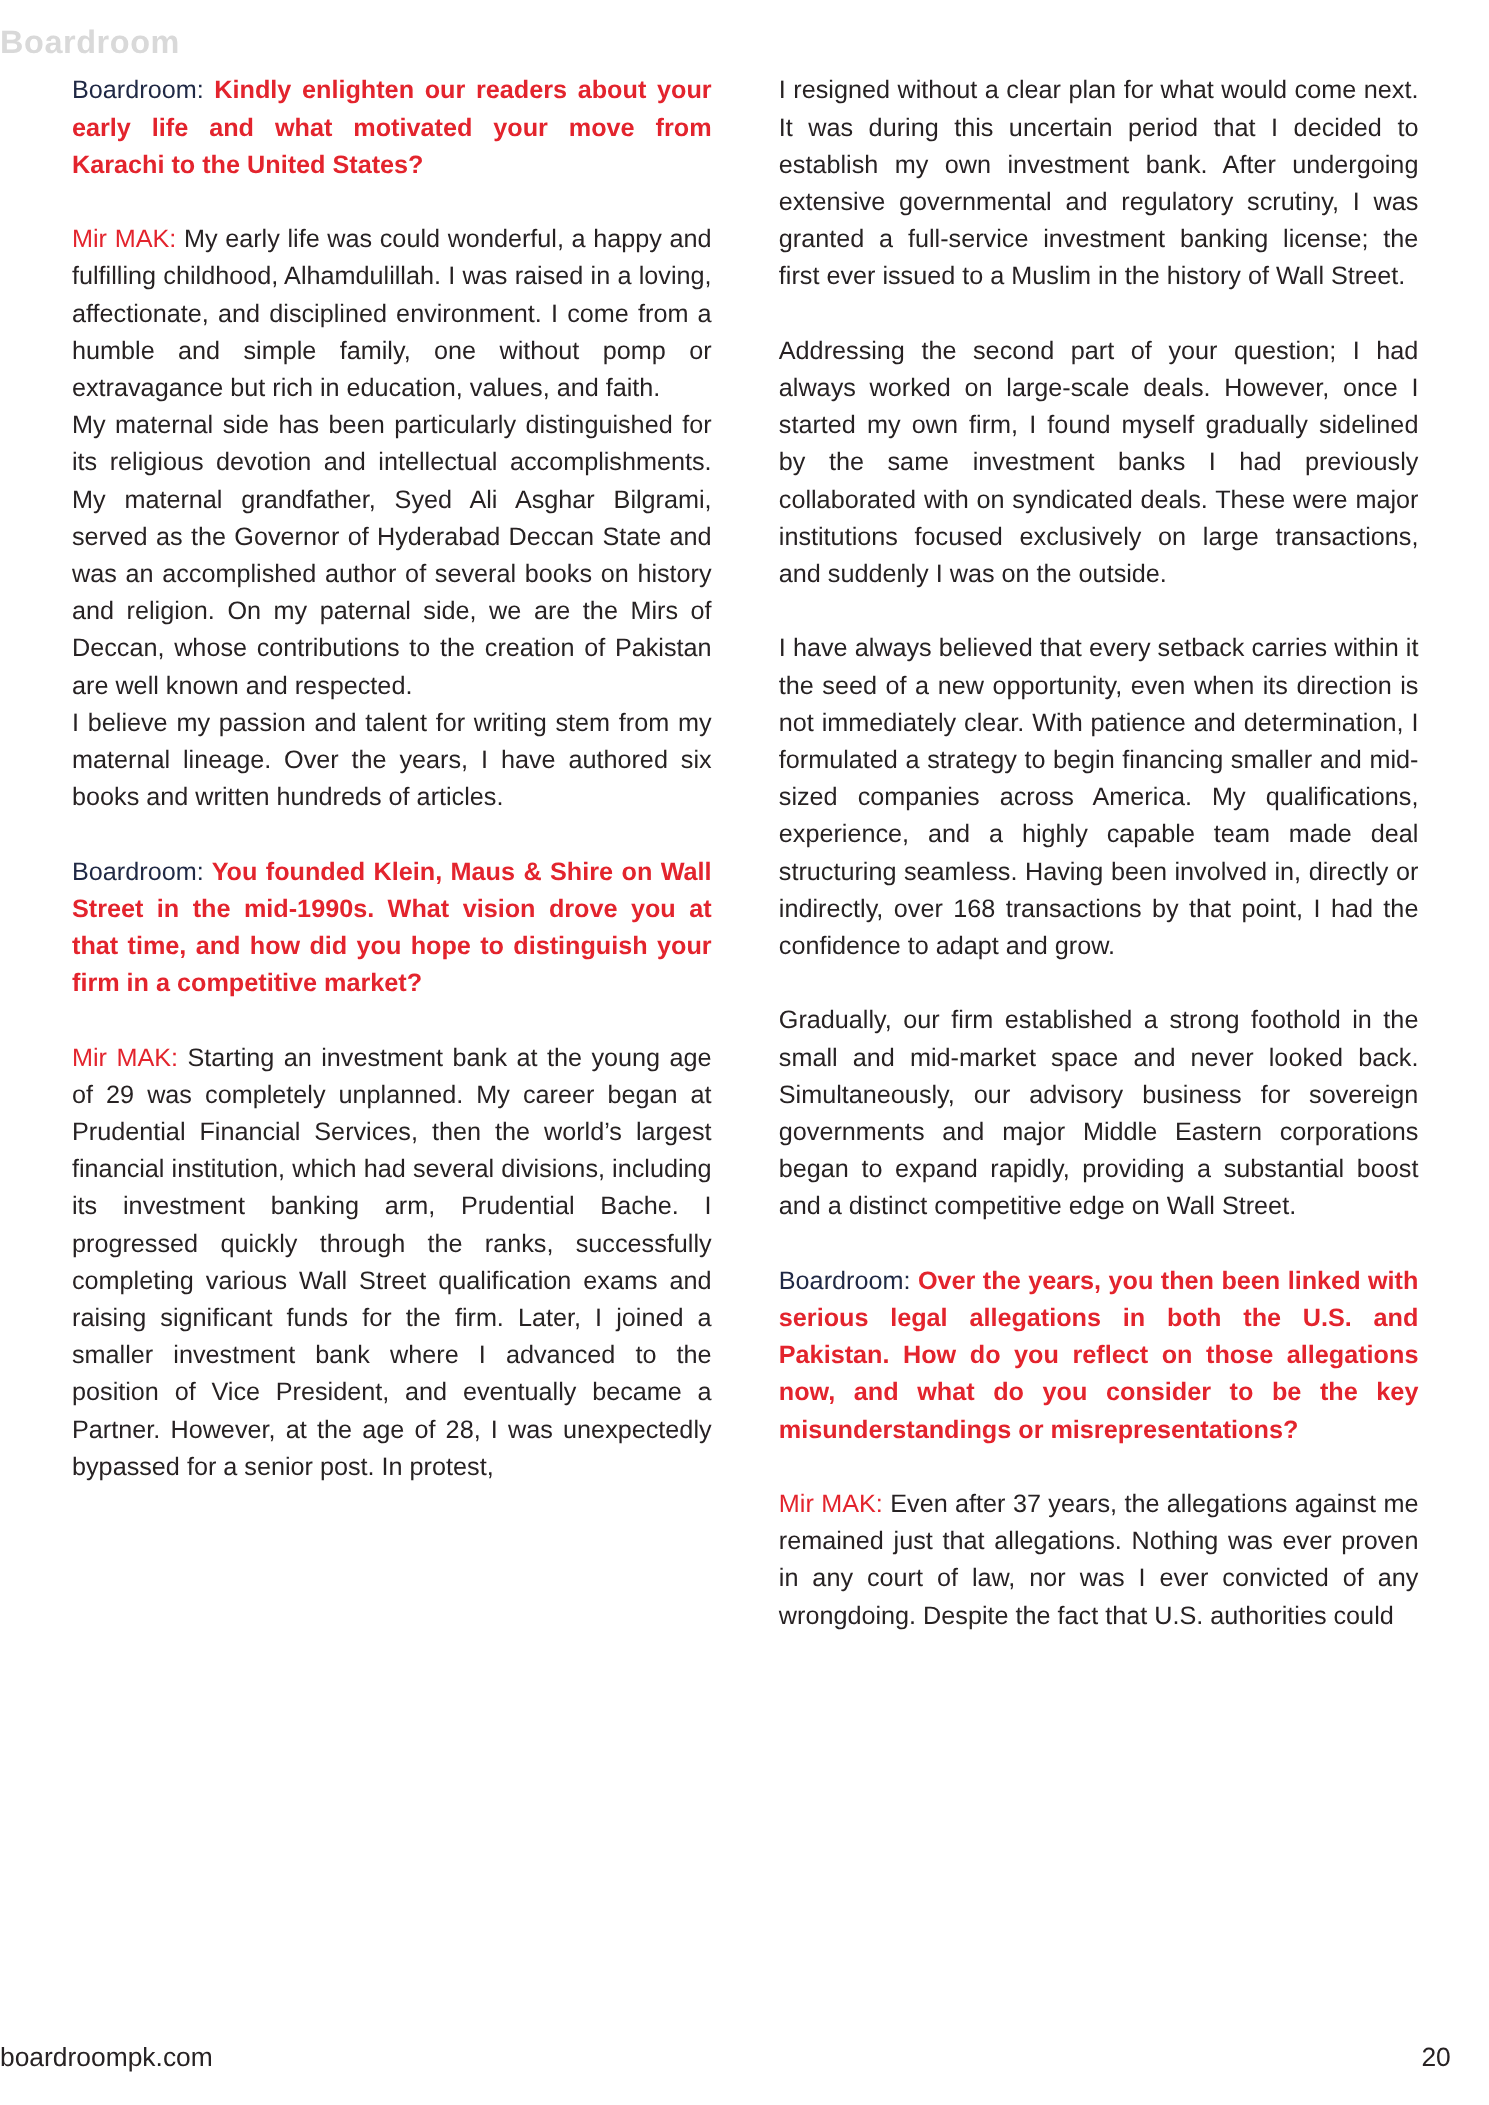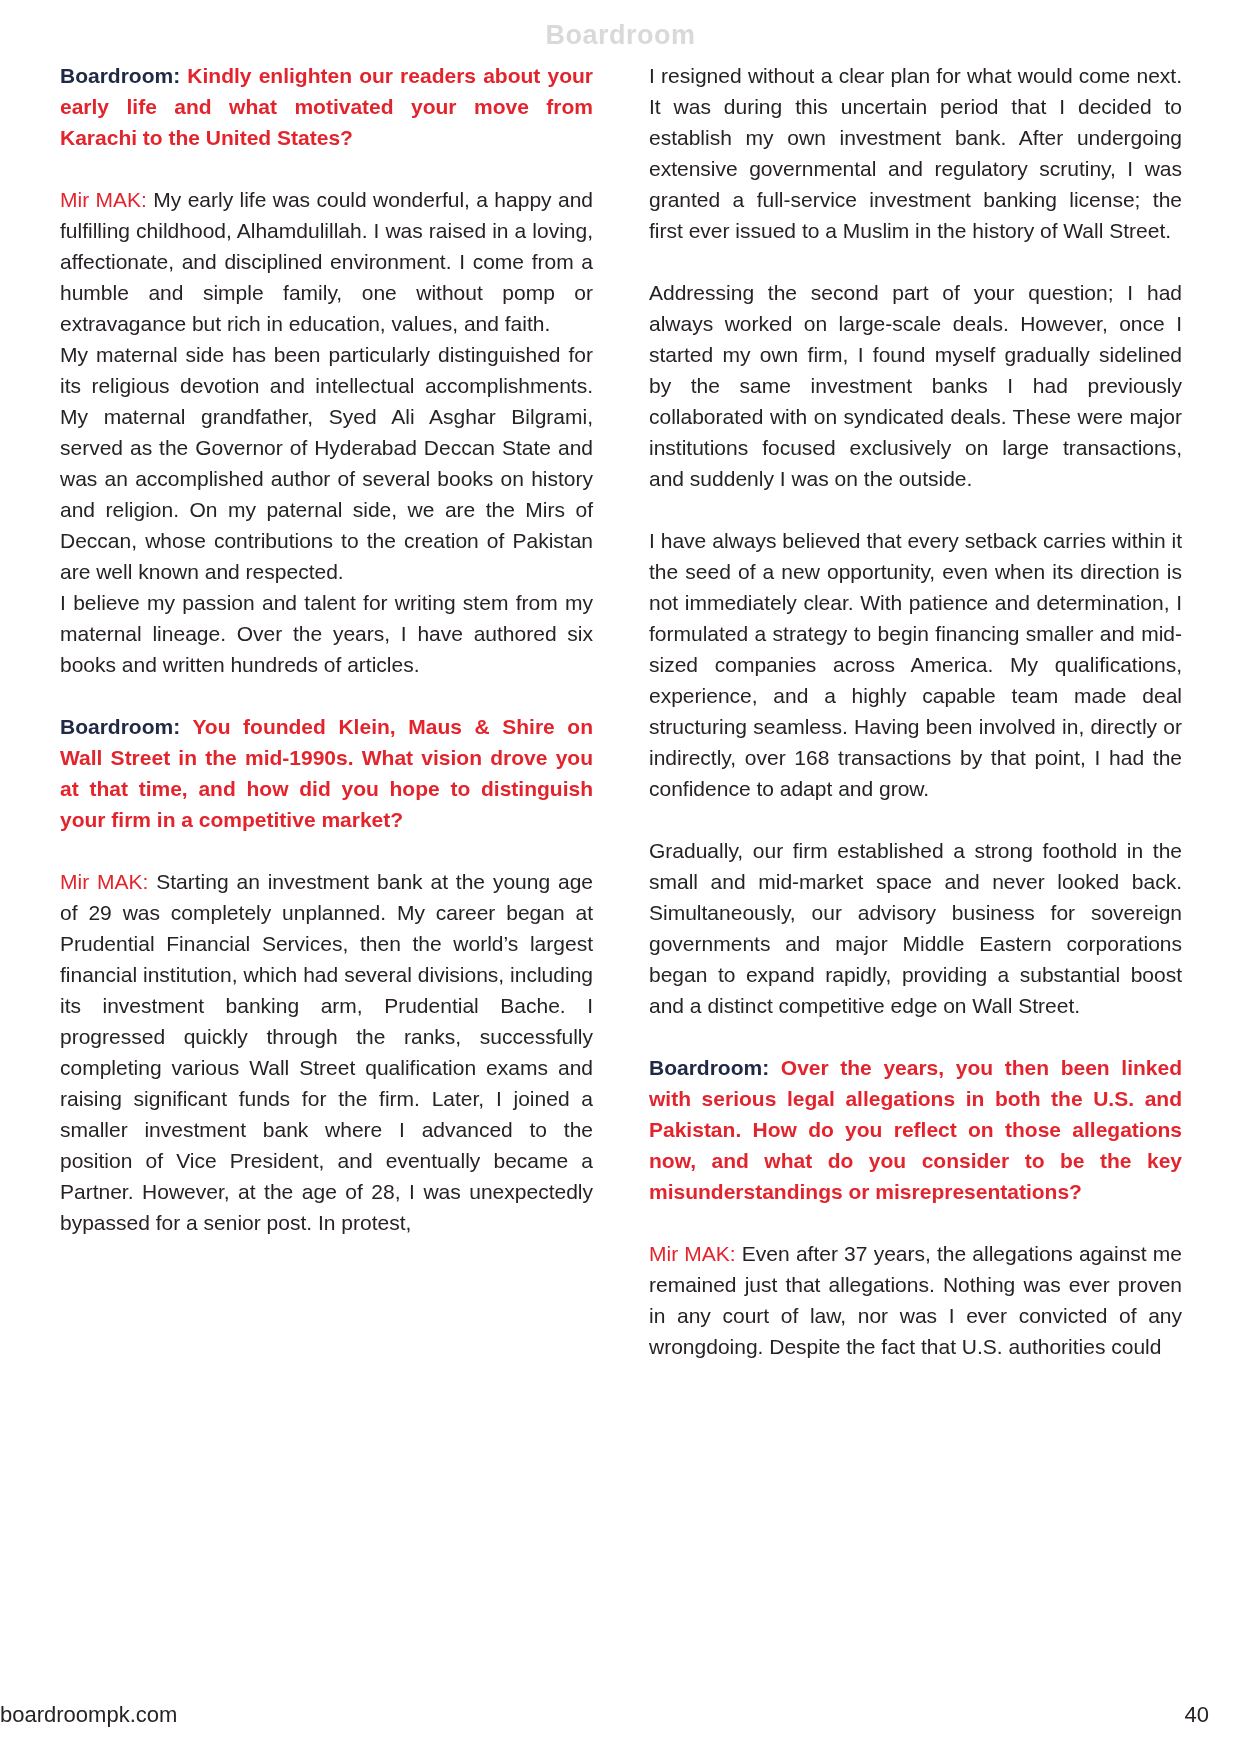--- a/index.html
+++ b/index.html
@@ -14,21 +14,20 @@
     background: #ffffff;
     font-family: "Liberation Sans", sans-serif;
     color: var(--body-text, #272223);
     overflow: hidden;
   }
   .page-header {
     position: absolute;
     top: 20px;
     left: 0;
     width: 100%;
-    text-align: center;
     font-size: 27px;
     font-weight: 700;
     letter-spacing: 0.5px;
     color: var(--header-gray, #d9d9d9);
   }
   .columns {
     position: absolute;
     top: 60px;
     left: 60px;
     width: 1122px;
@@ -43,21 +42,21 @@
     color: var(--body-text, #272223);
   }
   .block { margin: 0 0 31px 0; }
   .block:last-child { margin-bottom: 0; }
   .para { margin: 0; }
   .question-para {
     font-weight: 700;
     color: var(--accent-red, #e3242d);
   }
   .label-navy {
-    font-weight: 700;
+    font-weight: 400;
     color: var(--navy, #202945);
   }
   .label-red {
     font-weight: 400;
     color: var(--accent-red, #e3242d);
   }
   .page-footer {
     position: absolute;
     left: 0;
     bottom: 26px;
@@ -116,15 +115,15 @@
           <p class="para question-para"><span class="label-navy">Boardroom:</span> <span>Over the years, you then been linked with serious legal allegations in both the U.S. and Pakistan. How do you reflect on those allegations now, and what do you consider to be the key misunderstandings or misrepresentations?</span></p>
         </div>
         <div class="block">
           <p class="para"><span class="label-red">Mir MAK:</span> <span>Even after 37 years, the allegations against me remained just that allegations. Nothing was ever proven in any court of law, nor was I ever convicted of any wrongdoing. Despite the fact that U.S. authorities could</span></p>
         </div>
       </div>
   </div>
 
   <div class="page-footer">
     <span class="footer-site">boardroompk.com</span>
-    <span class="footer-page-number">40</span>
+    <span class="footer-page-number">20</span>
   </div>
 </div>
 
 </body></html>

